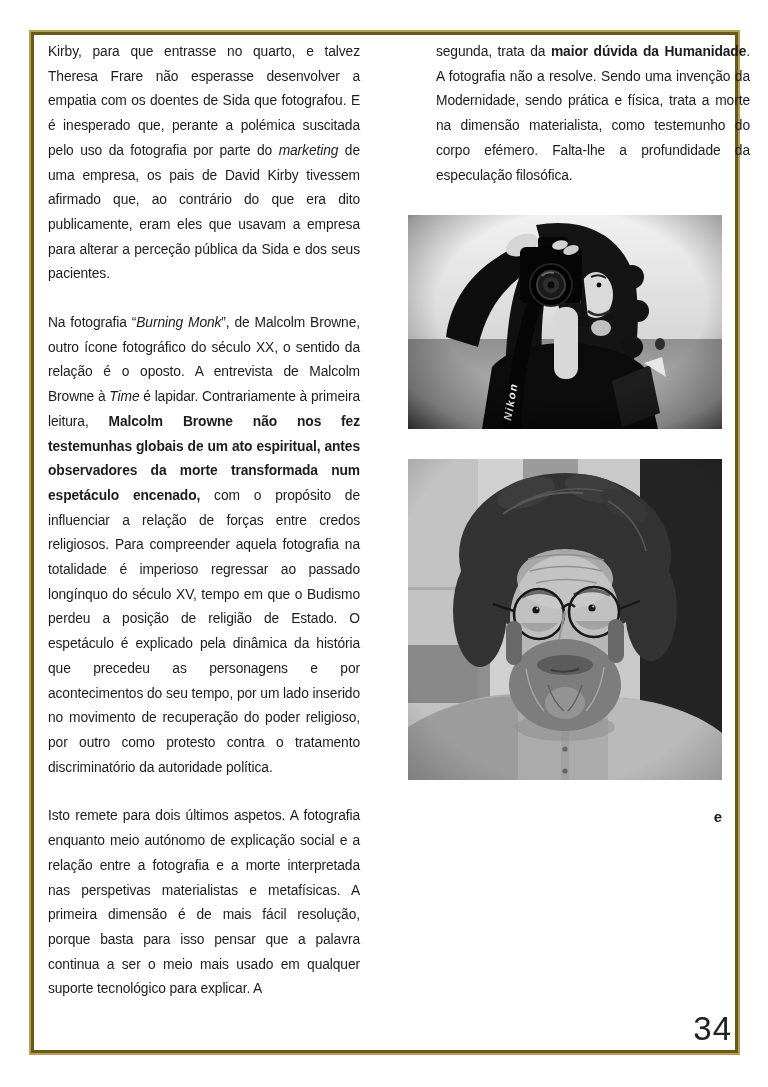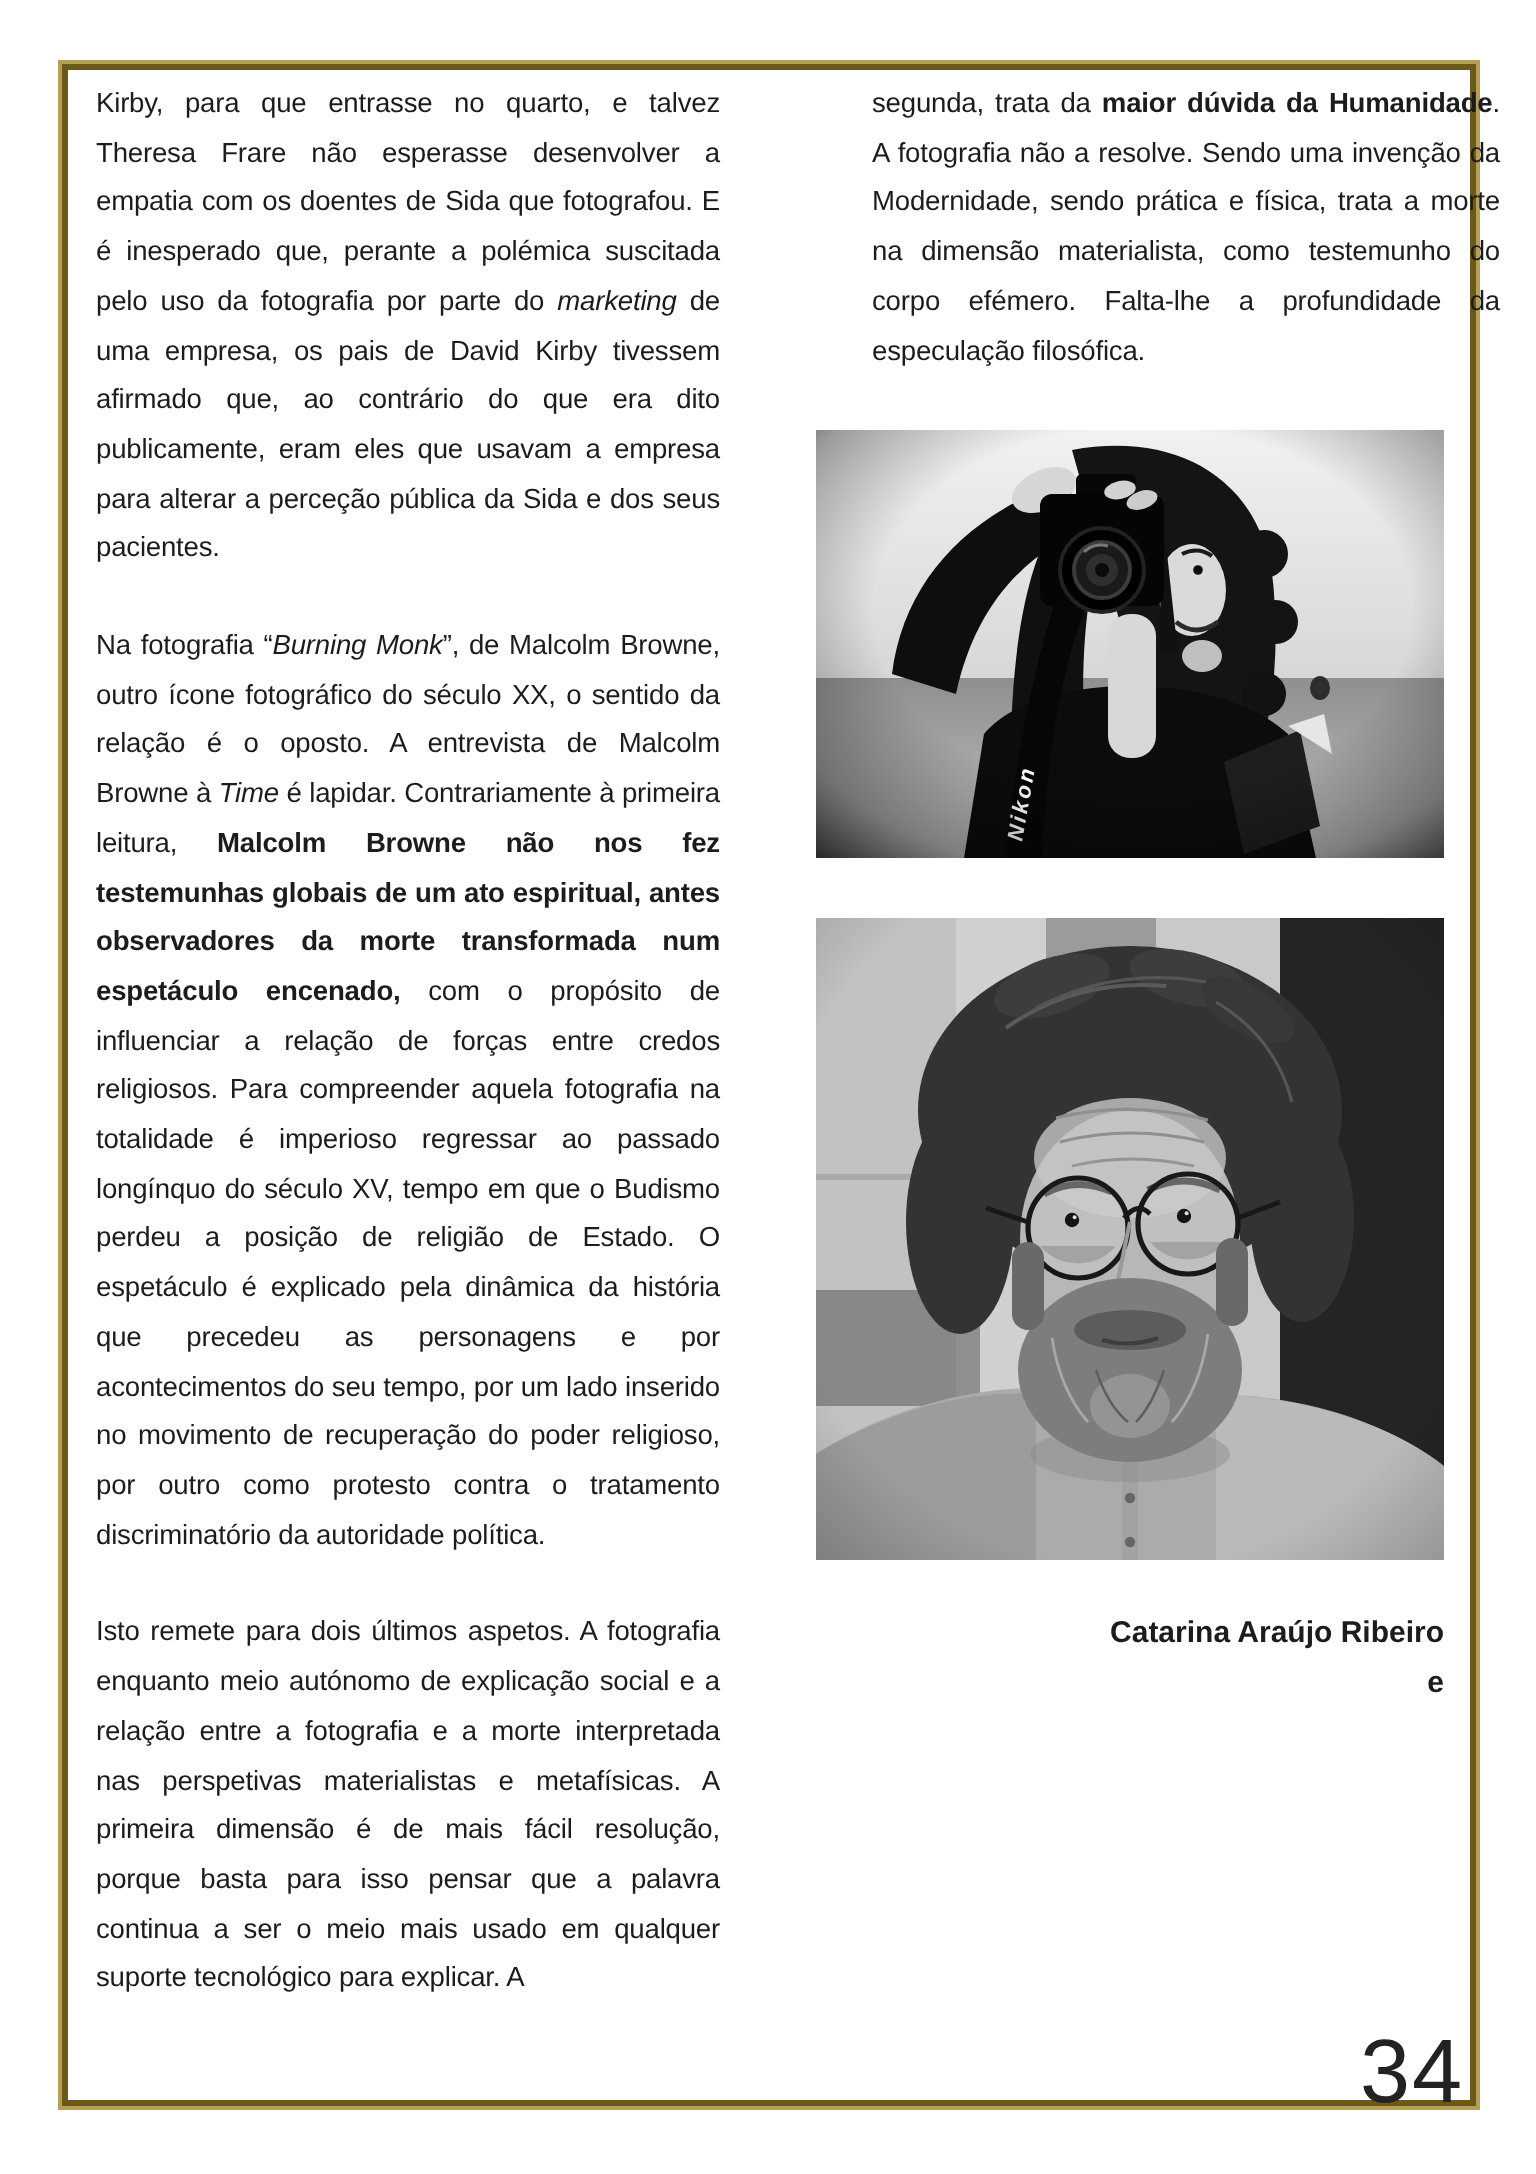--- a/index.html
+++ b/index.html
@@ -26,21 +26,21 @@
   .col b{font-weight:bold;}
   .photo{position:absolute;display:block;background:#e8e8e8;}
   .photo-1{left:408px;top:215px;width:314px;height:214px;}
   .photo-2{left:408px;top:459px;width:314px;height:321px;}
   .byline{
     position:absolute;left:408px;top:804px;width:314px;
     text-align:right;font-weight:bold;font-size:15px;line-height:25px;
   }
   .page-number{
     position:absolute;right:36px;top:1010px;
-    font-size:45px;font-weight:400;color:#222222;letter-spacing:1px;
+    font-size:33px;font-weight:400;color:#222222;letter-spacing:1px;
   }
 </style>
 </head>
 <body>
 
 <div class="page-frame">
   <div class="page-frame-inner"></div>
 </div>
 
 <div class="col col-left">
@@ -191,17 +191,16 @@
       <path d="M118,210 Q122,236 136,252" stroke="#a8a8a8" stroke-width="1.4" fill="none"></path>
       <path d="M196,208 Q192,236 178,252" stroke="#a8a8a8" stroke-width="1.4" fill="none"></path>
       <path d="M140,226 Q146,244 156,252" stroke="#5e5e5e" stroke-width="1.2" fill="none"></path>
       <path d="M174,226 Q168,244 160,252" stroke="#5e5e5e" stroke-width="1.2" fill="none"></path>
     </g>
   </g>
   <rect x="0" y="0" width="314" height="321" fill="url(#vig2)"></rect>
 </svg>
 
 <div class="byline">
-  <div>Catarina Araújo Ribeiro</div>
   <div>e</div>
 </div>
 
 <div class="page-number">34</div>
 
 </body></html>

